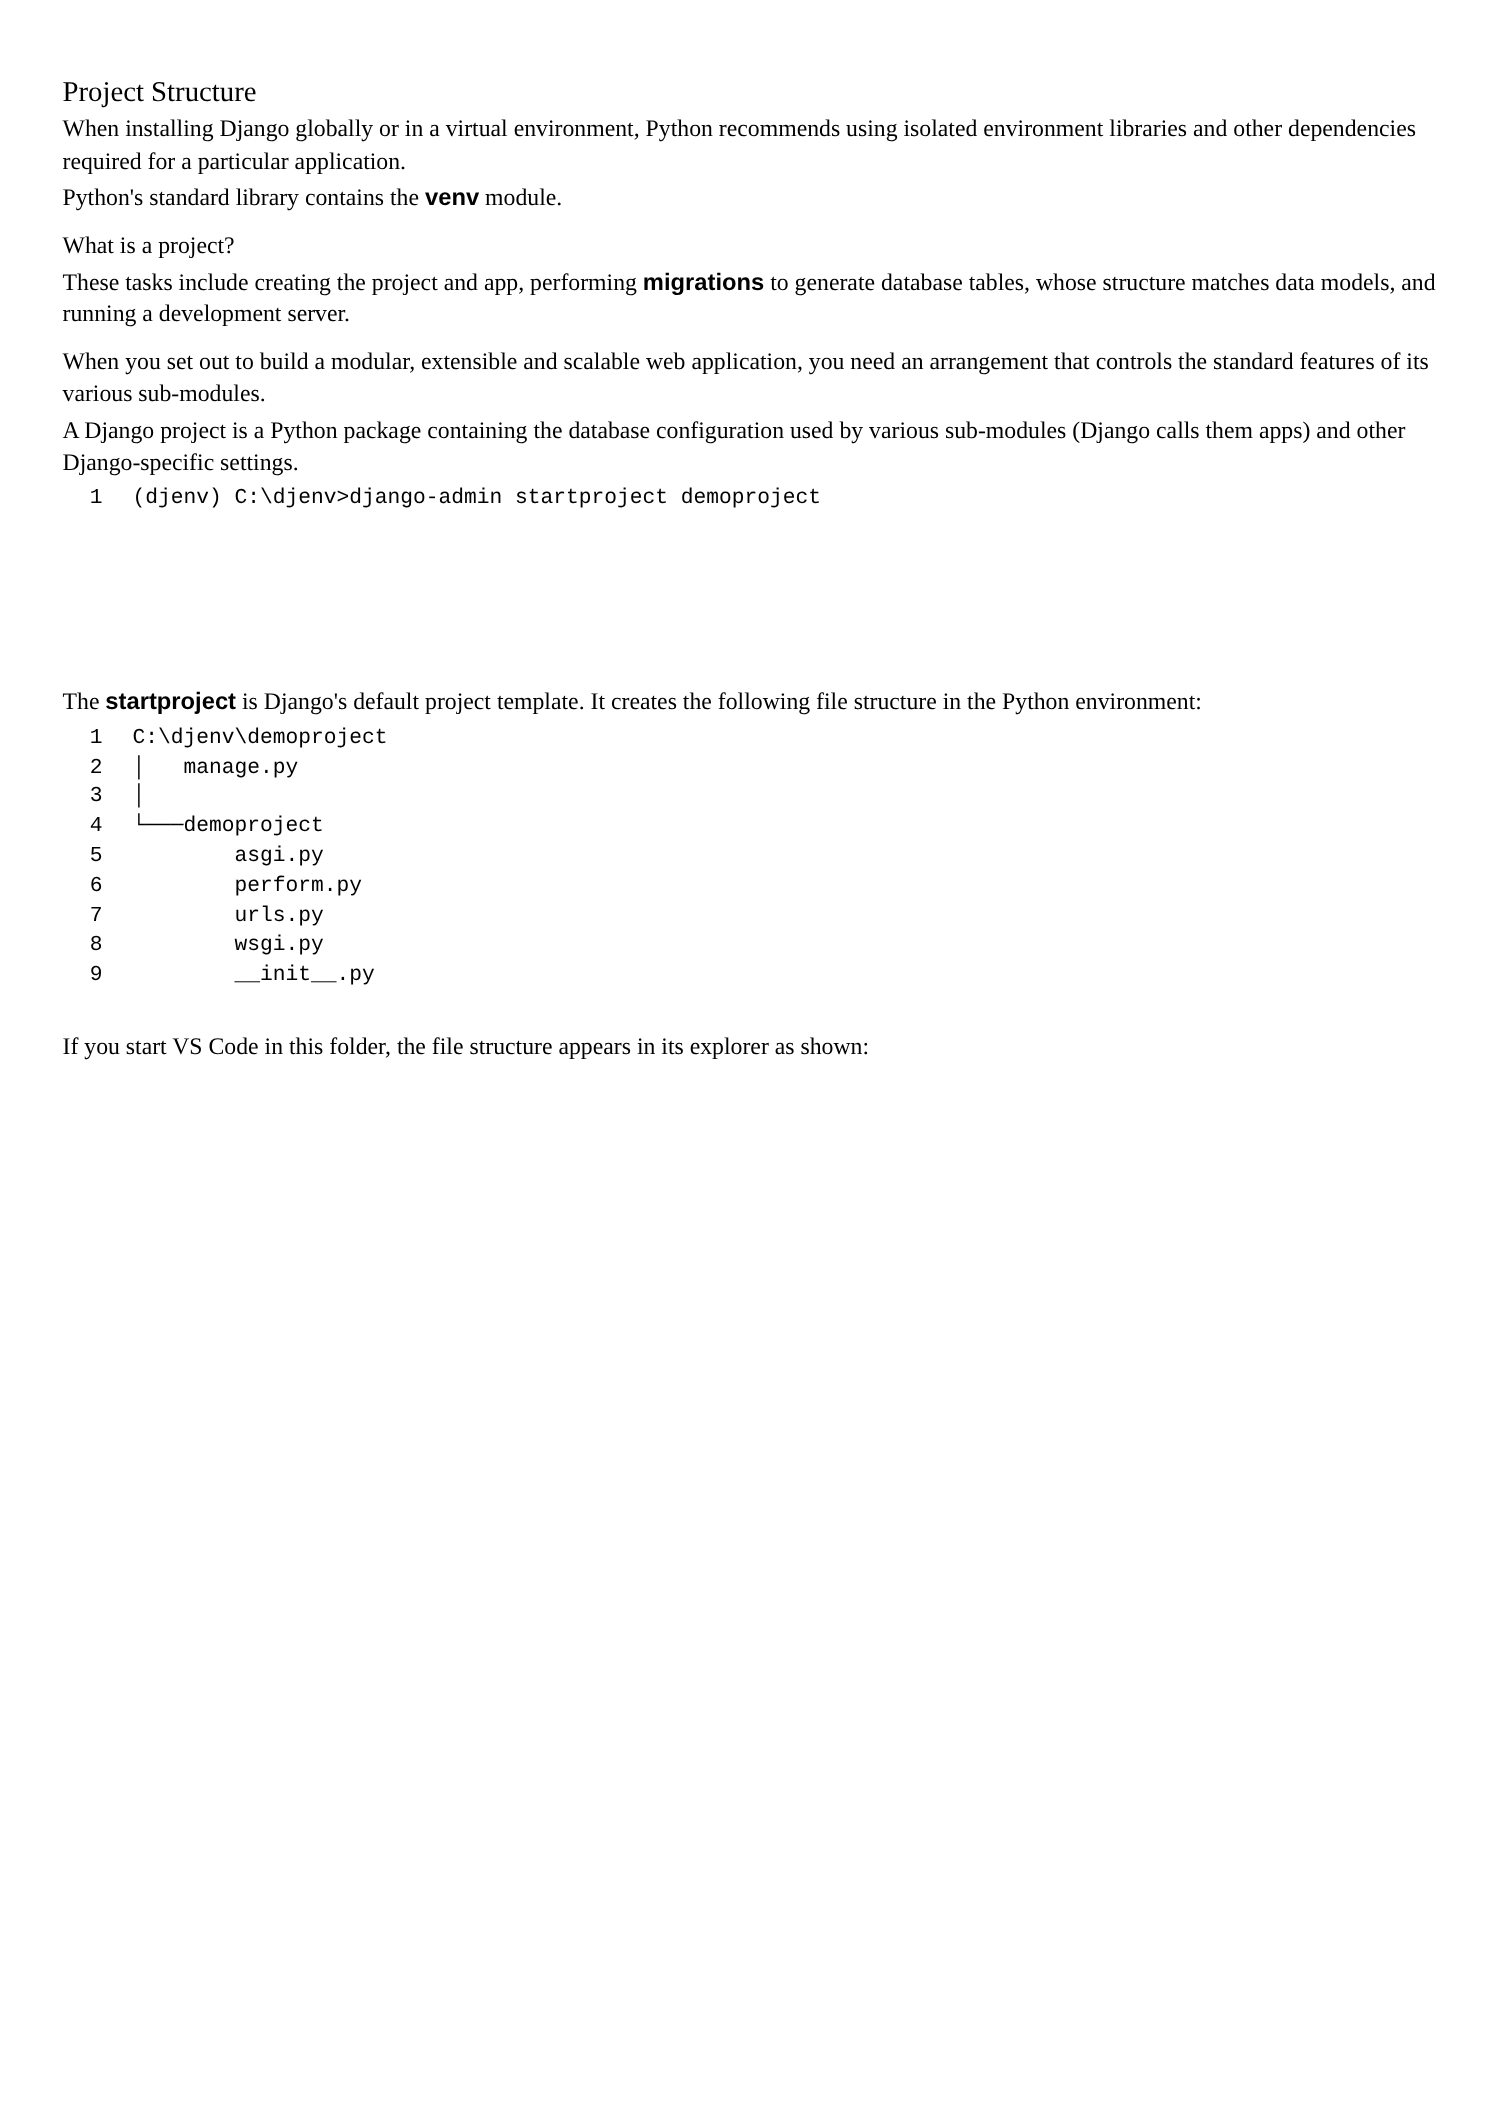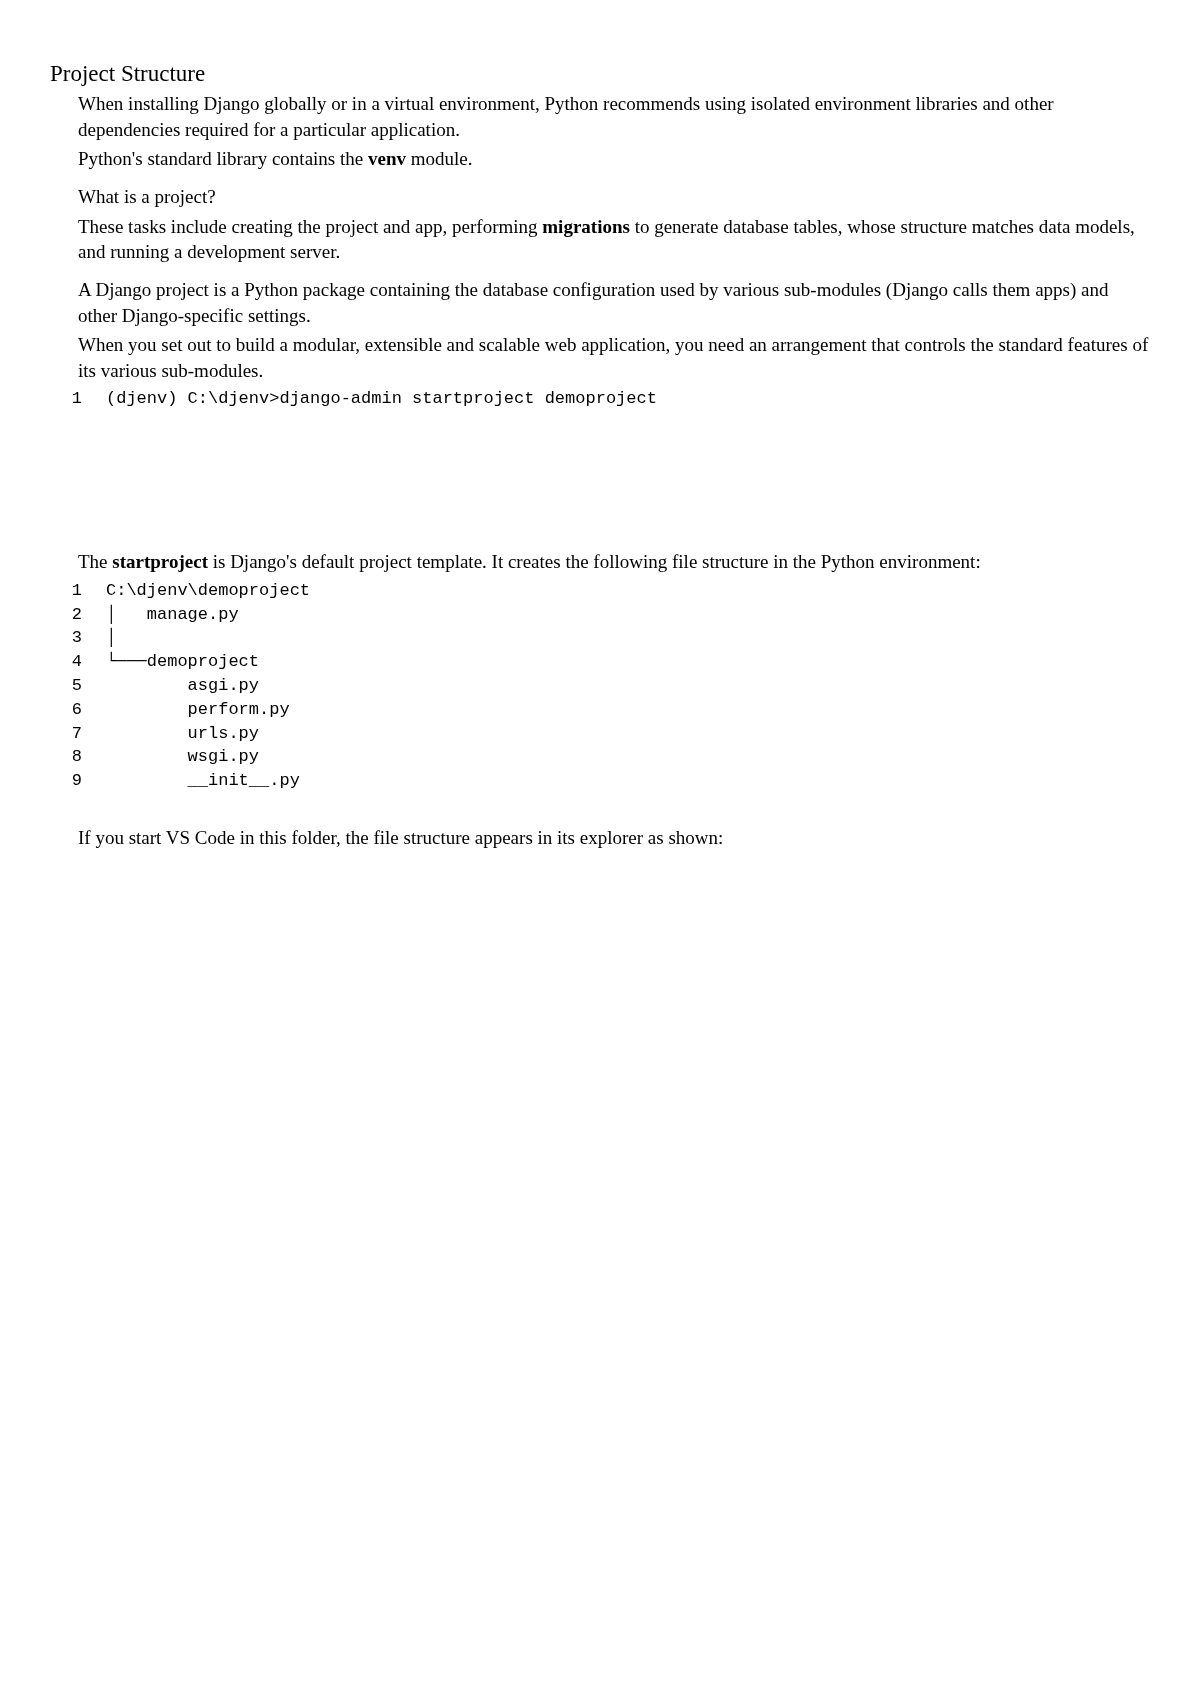--- a/index.html
+++ b/index.html
@@ -15,27 +15,26 @@
       background: #fff;
       padding: 58px 50px;
       width: 1200px;
     }
     .heading {
       font-size: 23px;
       margin-bottom: 2px;
     }
     .para {
       margin-bottom: 4px;
-      margin-left: 28px;
     }
     .para-group {
       margin-bottom: 12px;
     }
     .mono {
-      font-family: Liberation Serif, serif;
+      font-family: Liberation Sans, sans-serif;
       font-weight: bold;
       font-size: 19px;
     }
     .code-block {
       margin-top: 4px;
       margin-bottom: 4px;
     }
     .code-line {
       display: flex;
       font-family: 'Courier New', Courier, monospace;
@@ -76,22 +75,22 @@
 </div>
 
 <div class="para-group">
   <div class="para">What is a project?</div>
   <div class="para">
     <span>These tasks include creating the project and app, performing </span><span class="mono">migrations</span><span> to generate database tables, whose structure matches data models, and running a development server.</span>
   </div>
 </div>
 
 <div class="para-group" style="margin-bottom:4px;">
+  <div class="para">When you set out to build a modular, extensible and scalable web application, you need an arrangement that controls the standard features of its various sub-modules.</div>
   <div class="para">A Django project is a Python package containing the database configuration used by various sub-modules (Django calls them apps) and other Django-specific settings.</div>
-  <div class="para">When you set out to build a modular, extensible and scalable web application, you need an arrangement that controls the standard features of its various sub-modules.</div>
 </div>
 
 <div class="code-block" id="code1">
     <div class="code-line">
       <span class="line-num">1</span>
       <span class="line-content">(djenv) C:\djenv&gt;django-admin startproject demoproject</span>
     </div>
   </div>
 
 <div class="spacer-large"></div>

